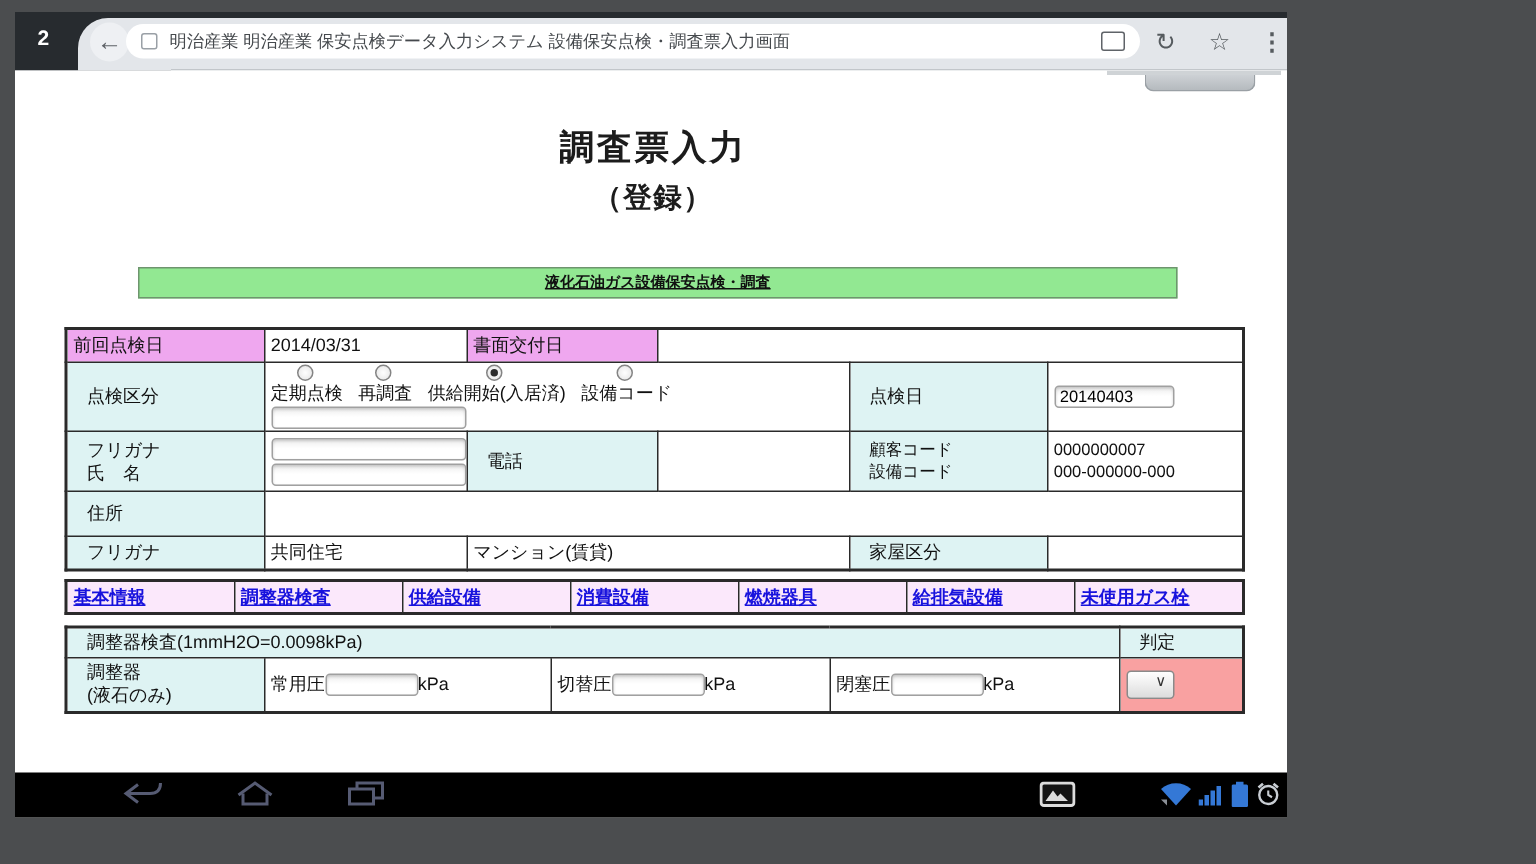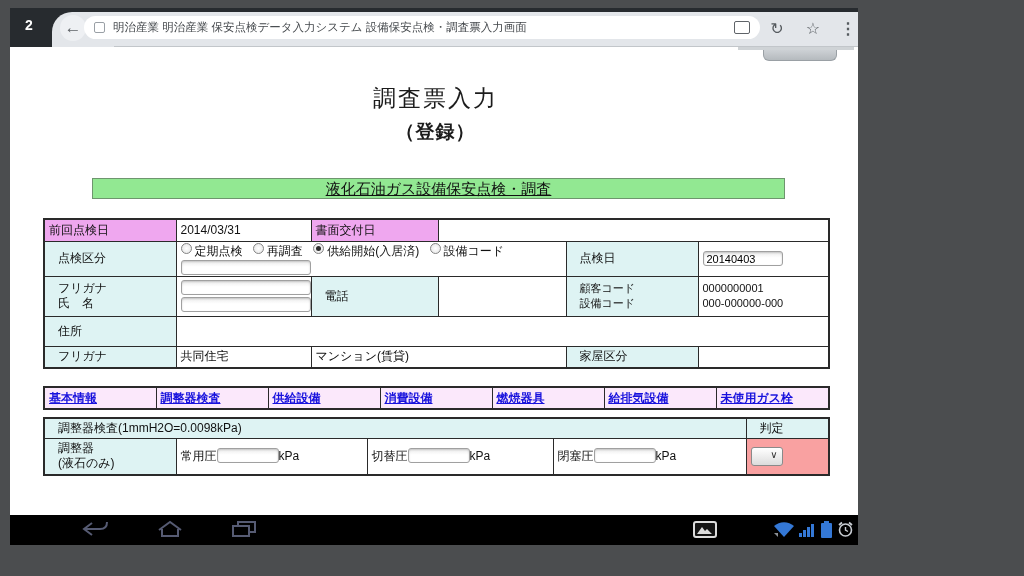--- a/index.html
+++ b/index.html
@@ -22,42 +22,42 @@
   .card-icon{width:14px;height:11px;border:1.5px solid #5f6368;border-radius:2px;flex:0 0 auto;margin-left:8px;}
   .ticon{position:absolute;top:8px;width:24px;height:24px;display:flex;align-items:center;justify-content:center;
          color:#565b5f;font-size:16px;background:none;border:none;cursor:pointer;}
 
   
   .page{position:absolute;left:0;top:39px;width:848px;height:468px;background:#fff;overflow:hidden;}
   .top-strip{position:absolute;top:0;right:4px;width:116px;height:3px;background:#cfd3d6;}
   .top-pill{position:absolute;top:3px;right:21px;width:72px;height:10px;border:1px solid #9aa0a5;border-top:none;
             border-radius:0 0 6px 6px;background:linear-gradient(#cdd1d5,#b5babe);}
   .titlebox{position:absolute;left:33px;top:36px;width:785px;text-align:center;color:#1c1c1c;}
-  .titlebox .t1{font-size:23px;font-weight:normal;letter-spacing:2px;}
+  .titlebox .t1{font-size:23px;font-weight:bold;letter-spacing:2px;}
   .titlebox .t2{font-size:19px;font-weight:bold;margin-top:5px;letter-spacing:1px;}
   .banner{position:absolute;left:82px;top:131px;width:693px;height:21px;background:var(--green,#92e892);
           border:1px solid #6e956e;box-sizing:border-box;text-align:center;line-height:19px;
-          font-size:15px;font-weight:normal;text-decoration:underline;color:#111;}
+          font-size:10px;font-weight:bold;text-decoration:underline;color:#111;}
 
   table{border-collapse:collapse;table-layout:fixed;font-size:12px;color:#111;}
   table.frame{border:2px solid #2a2a2a;}
   td{border:1px solid #2a2a2a;padding:1px 4px;overflow:hidden;white-space:nowrap;vertical-align:middle;}
   .pink{background:var(--pink,#efa7ef);}
   .cyan{background:var(--cyan,#def3f3);padding-left:13px;}
   .redc{background:var(--red,#f9a1a1);}
   .t-basic{position:absolute;left:33px;top:171px;width:785px;}
   .t-links{position:absolute;left:33px;top:339px;width:785px;}
   .t-reg{position:absolute;left:33px;top:370px;width:785px;}
   .t-links td{background:var(--lpink,#fbe8fb);height:18px;}
   .t-links a{color:var(--blue,#1812dd);font-weight:bold;font-size:12px;text-decoration:underline;cursor:pointer;}
 
   .inp{border:1px solid #a0a0a0;border-radius:3px;background:linear-gradient(#ececec,#ffffff 45%);
        box-shadow:inset 0 1px 2px rgba(0,0,0,.18);height:15px;box-sizing:border-box;font-size:11px;padding:0 3px;}
   .w130{width:130px;} .w84{width:80px;} .w66{width:62px;}
-  .rad{display:inline-flex;align-items:flex-start;margin-right:7px;cursor:pointer;}
+  .rad{display:inline-flex;align-items:center;margin-right:7px;cursor:pointer;flex-direction:column;}
   .rc{width:11px;height:11px;border:1px solid #848484;border-radius:50%;background:radial-gradient(#fff,#e3e3e3);
       box-sizing:border-box;position:relative;margin-right:3px;flex:0 0 auto;}
   .rc.on::after{content:"";position:absolute;left:2px;top:2px;width:5px;height:5px;border-radius:50%;background:#2b2b2b;}
   .msel{display:inline-block;width:30px;height:17px;border:1px solid #8a8a8a;border-radius:3px;
         background:linear-gradient(#fff,#dcdcdc);position:relative;vertical-align:middle;cursor:pointer;}
   .msel span{position:absolute;right:4px;top:1px;font-size:10px;color:#333;}
   .codecell{font-size:11px;line-height:15px;}
   .two-line{line-height:15px;}
 
   
@@ -158,21 +158,21 @@
           <input class="inp w130" style=""><br>
           <input class="inp w130" style="margin-top: 2px;">
         </td>
         <td class="cyan">電話</td>
         <td></td>
         <td class="cyan codecell">
           <span>顧客コード</span><br>
           <span>設備コード</span>
         </td>
         <td class="codecell">
-          <span>0000000001</span><br>
+          <span>0000000007</span><br>
           <span>000-000000-000</span>
         </td>
       </tr>
       <tr style="height:30px">
         <td class="cyan">住所</td>
         <td colspan="5"></td>
       </tr>
       <tr style="height:22px">
         <td class="cyan">フリガナ</td>
         <td>共同住宅</td>

